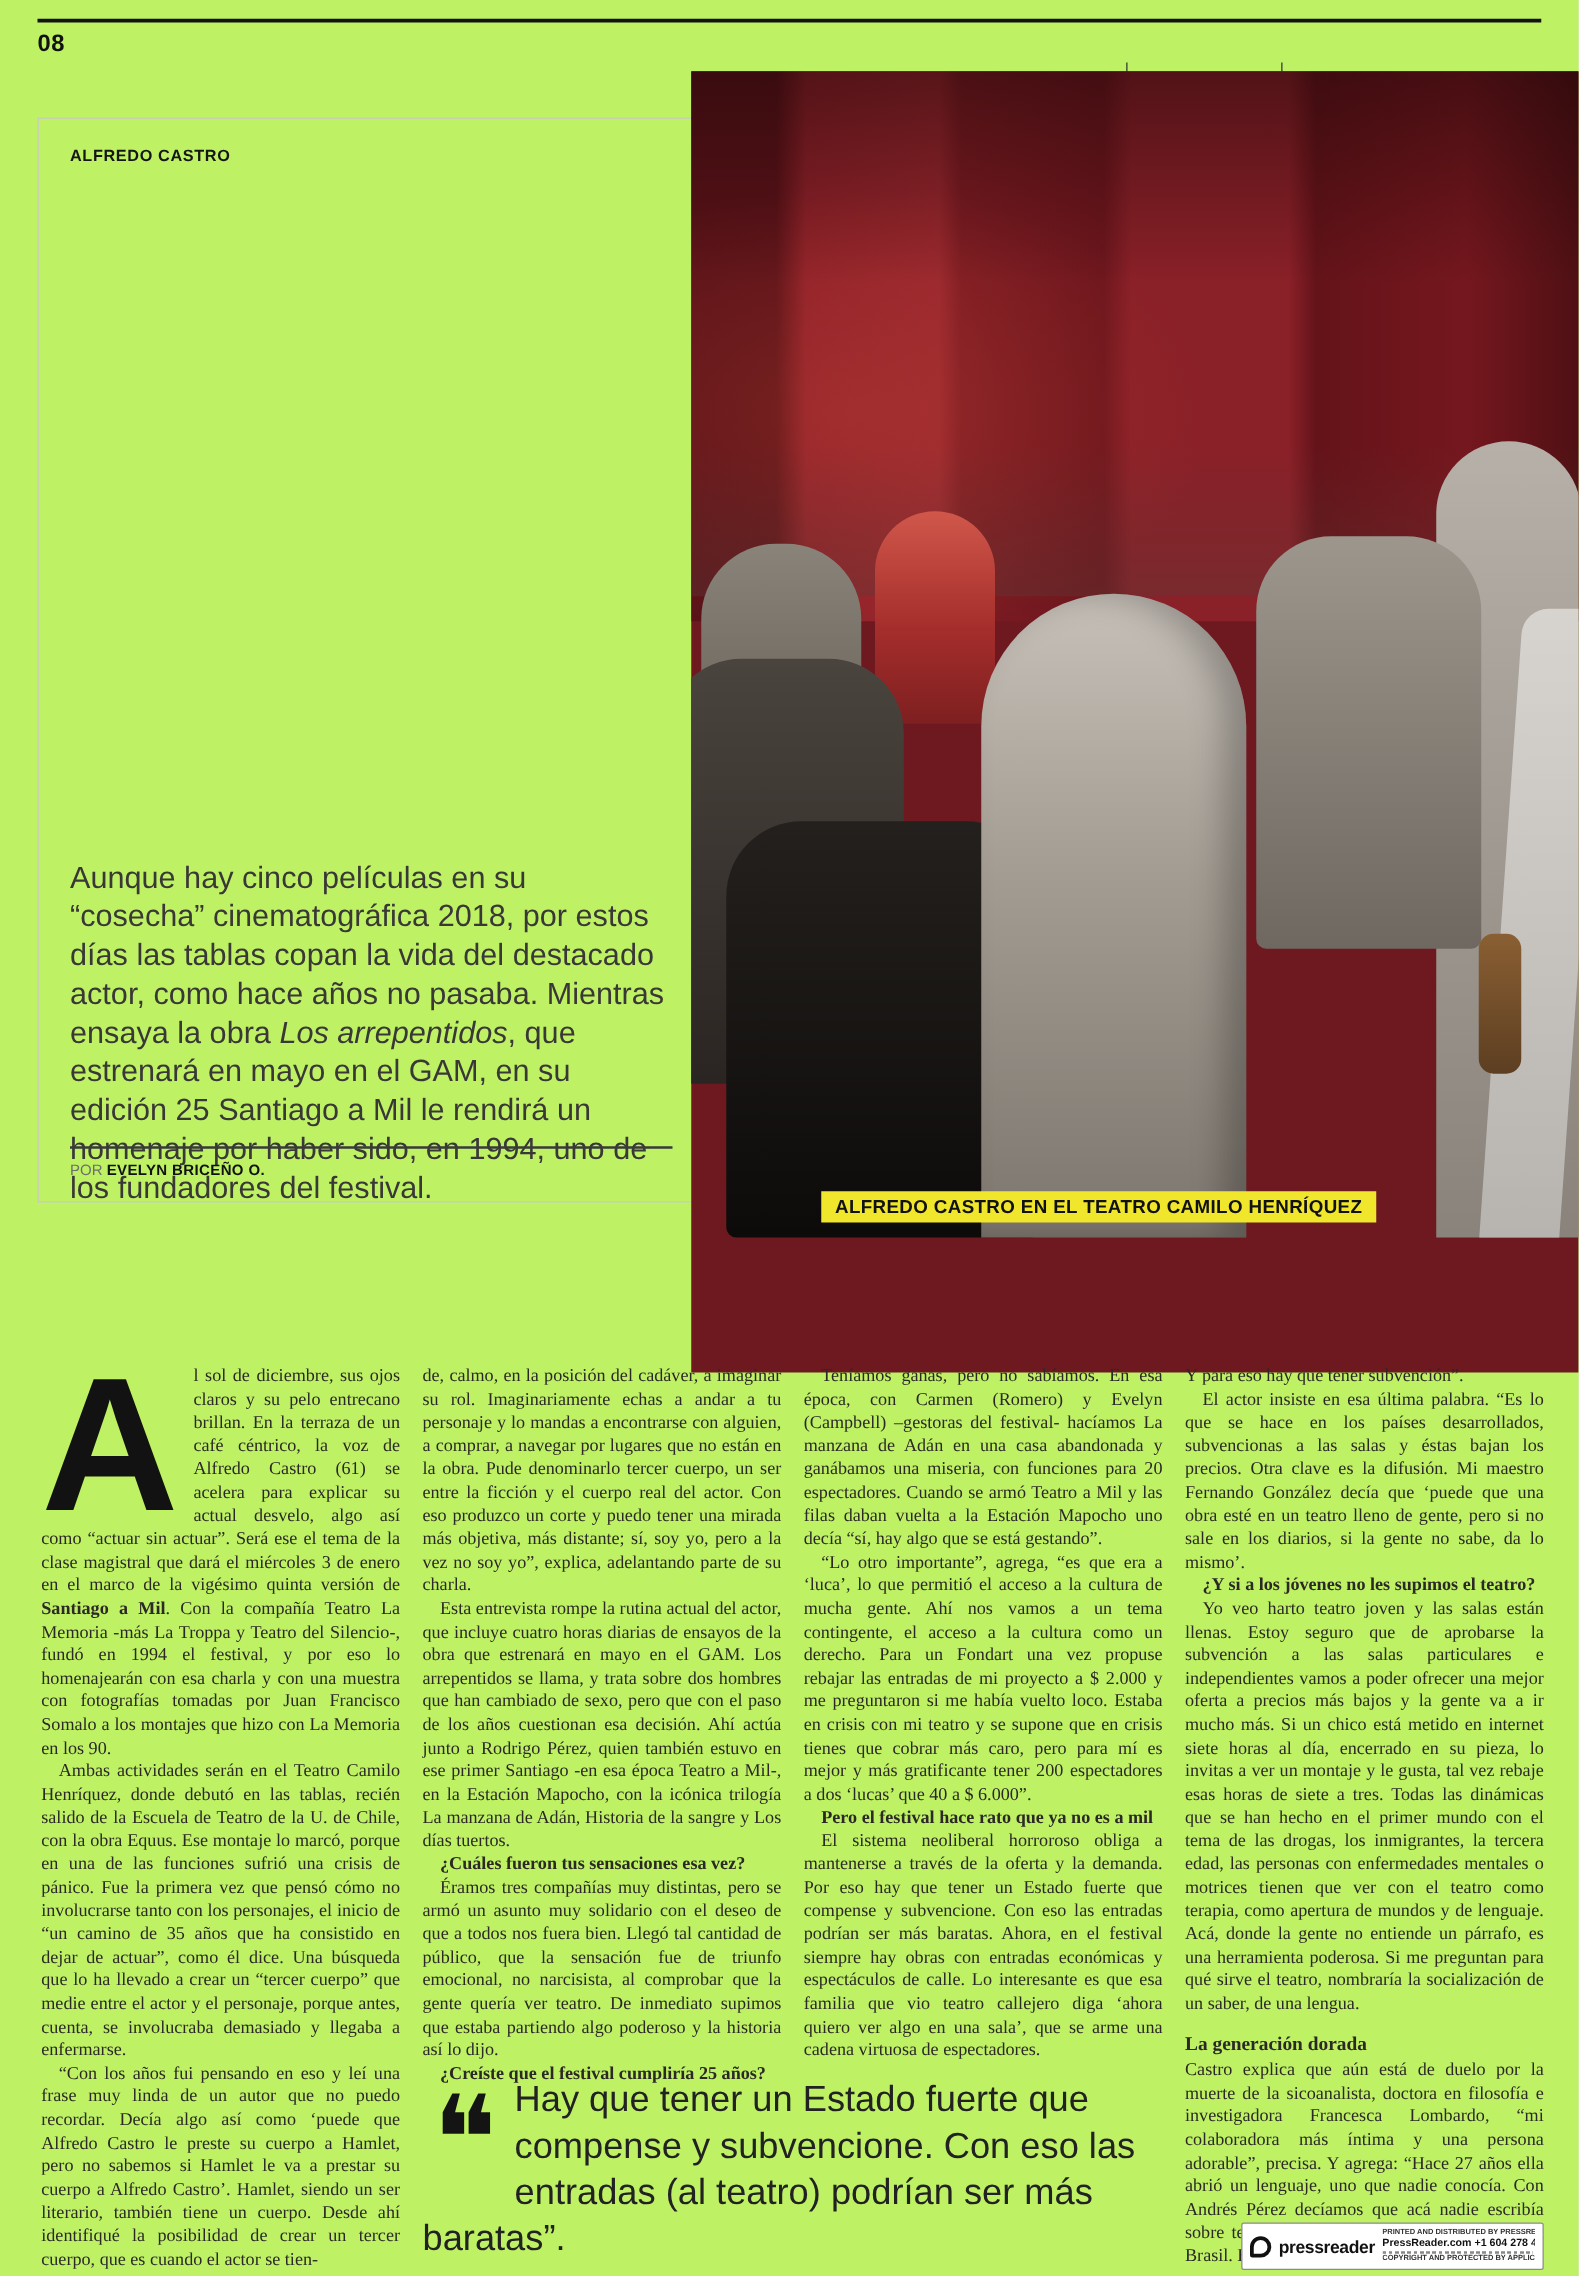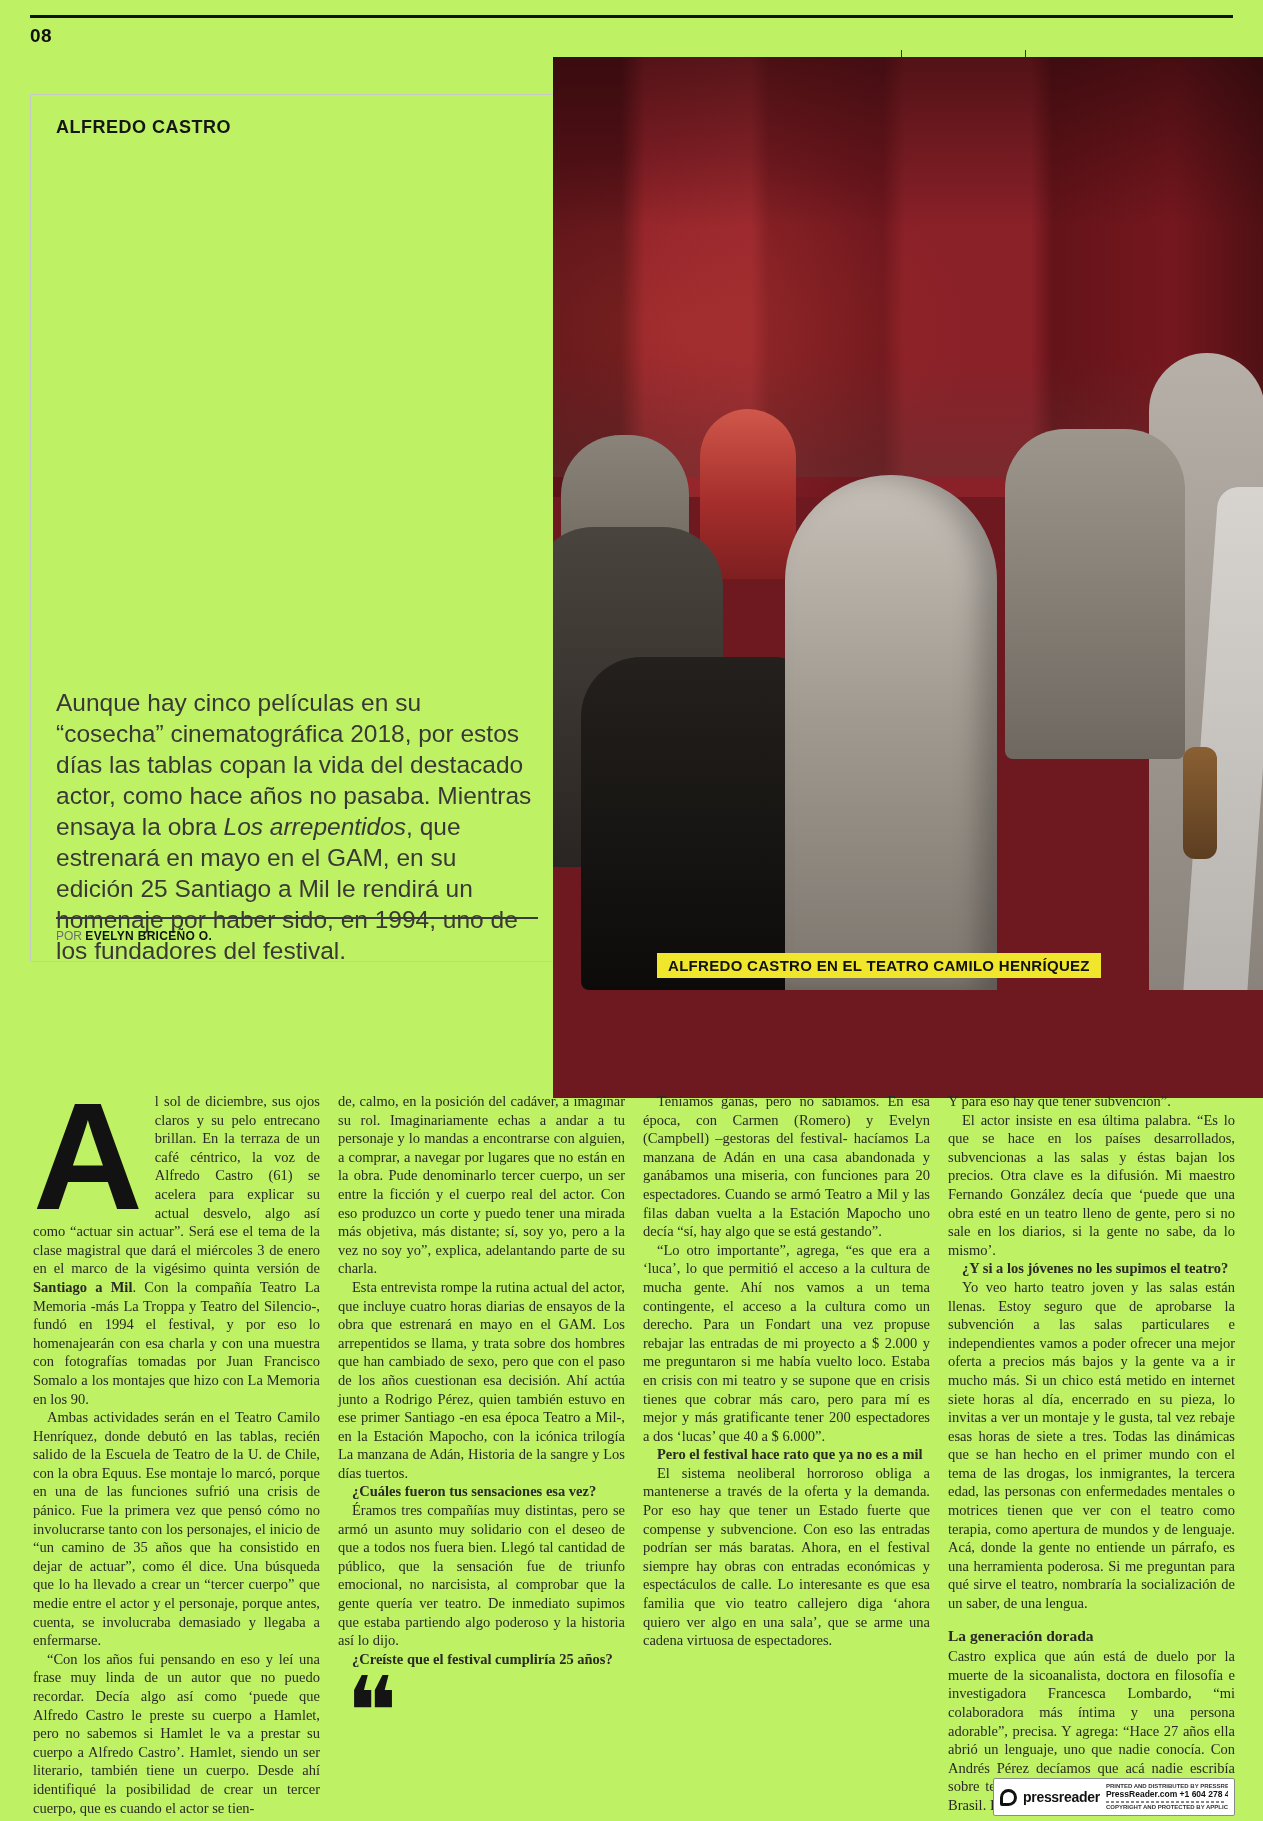--- a/index.html
+++ b/index.html
@@ -9,21 +9,21 @@
   .top-rule{position:absolute;left:30px;top:15px;width:1203px;height:3px;background:#121212;}
   .page-num{position:absolute;left:30px;top:25px;font-size:19px;font-weight:bold;letter-spacing:.5px;color:#111;}
   .masthead{position:absolute;right:30px;top:27px;display:flex;align-items:baseline;gap:9px;}
   .masthead .finde{font-size:16px;font-weight:normal;color:#111;}
   .masthead .paper{font-size:16px;font-weight:bold;letter-spacing:.3px;color:#111;font-style:italic;}
   .masthead .date{font-family:"Liberation Serif",serif;font-size:15px;color:#222;margin-top:43px;}
   .vbar{width:1px;height:14px;background:#333;align-self:center;}
   
   .art-block{position:absolute;left:30px;top:94px;width:523px;height:866px;
              border-left:1px solid #c9c9c9;border-top:1px solid #c9c9c9;border-bottom:1px solid #c9c9c9;}
-  .kicker{position:absolute;left:25px;top:22px;font-size:18px;font-weight:bold;letter-spacing:.5px;color:#161616;}
+  .kicker{position:absolute;left:25px;top:22px;font-size:13px;font-weight:bold;letter-spacing:.5px;color:#161616;}
   .headline{position:absolute;left:20px;top:40px;font-family:"DejaVu Serif",serif;font-weight:bold;
             font-size:86px;line-height:.97;letter-spacing:-4px;color:#1b1b1b;}
   .lead{position:absolute;left:25px;top:592px;width:478px;font-size:24.5px;line-height:31px;color:#3a3836;}
   .lead .i{font-style:italic;}
   .by-rule{position:absolute;left:25px;top:822px;width:482px;height:2px;background:#3a3a3a;}
   .byline{position:absolute;left:25px;top:834px;font-size:12px;}
   .byline .pre{color:#6e6e6e;}
   .byline .name{font-weight:bold;color:#111;letter-spacing:.3px;}
   
   .photo{position:absolute;left:553px;top:57px;width:710px;height:1041px;overflow:hidden;background:#6e191f;}
@@ -139,20 +139,21 @@
     <p>Y para eso hay que tener subvención”.</p>
     <p class="ind">El actor insiste en esa última palabra. “Es lo que se hace en los países desarrollados, subvencionas a las salas y éstas bajan los precios. Otra clave es la difusión. Mi maestro Fernando González decía que ‘puede que una obra esté en un teatro lleno de gente, pero si no sale en los diarios, si la gente no sabe, da lo mismo’.</p>
     <p class="q">¿Y si a los jóvenes no les supimos el teatro?</p>
     <p class="ind">Yo veo harto teatro joven y las salas están llenas. Estoy seguro que de aprobarse la subvención a las salas particulares e independientes vamos a poder ofrecer una mejor oferta a precios más bajos y la gente va a ir mucho más. Si un chico está metido en internet siete horas al día, encerrado en su pieza, lo invitas a ver un montaje y le gusta, tal vez rebaje esas horas de siete a tres. Todas las dinámicas que se han hecho en el primer mundo con el tema de las drogas, los inmigrantes, la tercera edad, las personas con enfermedades mentales o motrices tienen que ver con el teatro como terapia, como apertura de mundos y de lenguaje. Acá, donde la gente no entiende un párrafo, es una herramienta poderosa. Si me preguntan para qué sirve el teatro, nombraría la socialización de un saber, de una lengua.</p>
     <p class="subhead">La generación dorada</p>
     <p>Castro explica que aún está de duelo por la muerte de la sicoanalista, doctora en filosofía e investigadora Francesca Lombardo, “mi colaboradora más íntima y una persona adorable”, precisa. Y agrega: “Hace 27 años ella abrió un lenguaje, uno que nadie conocía. Con Andrés Pérez decíamos que acá nadie escribía sobre teatro, como sí se hacía en Argentina, en Brasil. Ella nos ayudó a abrir esa veta</p>
   </div>
 
   <div class="pull">
     <span class="qmark">❝</span>
+    <span>Hay que tener un Estado fuerte que compense y subvencione. Con eso las entradas (al teatro) podrían ser más baratas”.</span>
   </div>
 
   <div class="pr-box">
     <span class="pr-logo"></span>
     <span class="pr-word">pressreader</span>
     <span class="pr-lines">
       <span class="pr-l1">PRINTED AND DISTRIBUTED BY PRESSREADER</span>
       <span class="pr-l2">PressReader.com  +1 604 278 4604</span>
       <span class="pr-fine"></span>
       <span class="pr-l3">COPYRIGHT AND PROTECTED BY APPLICABLE LAW</span>

